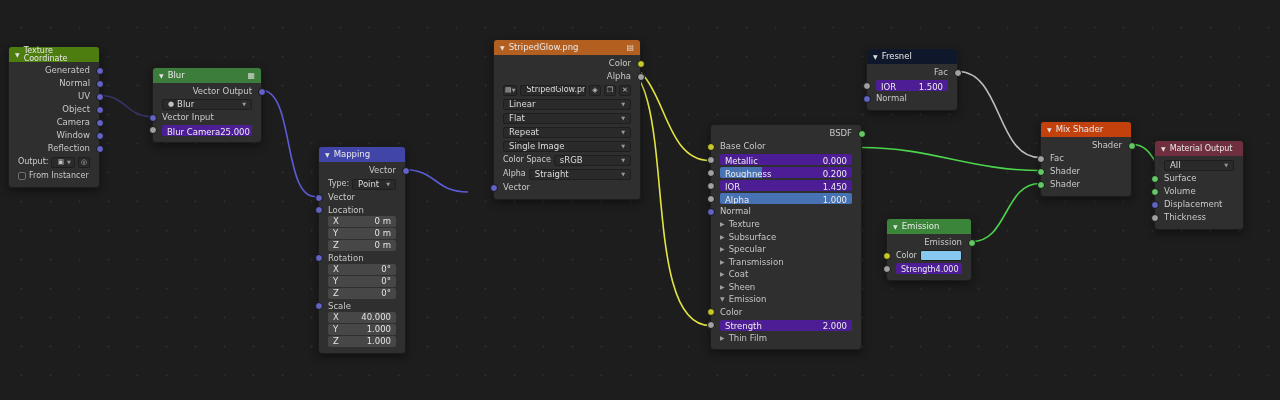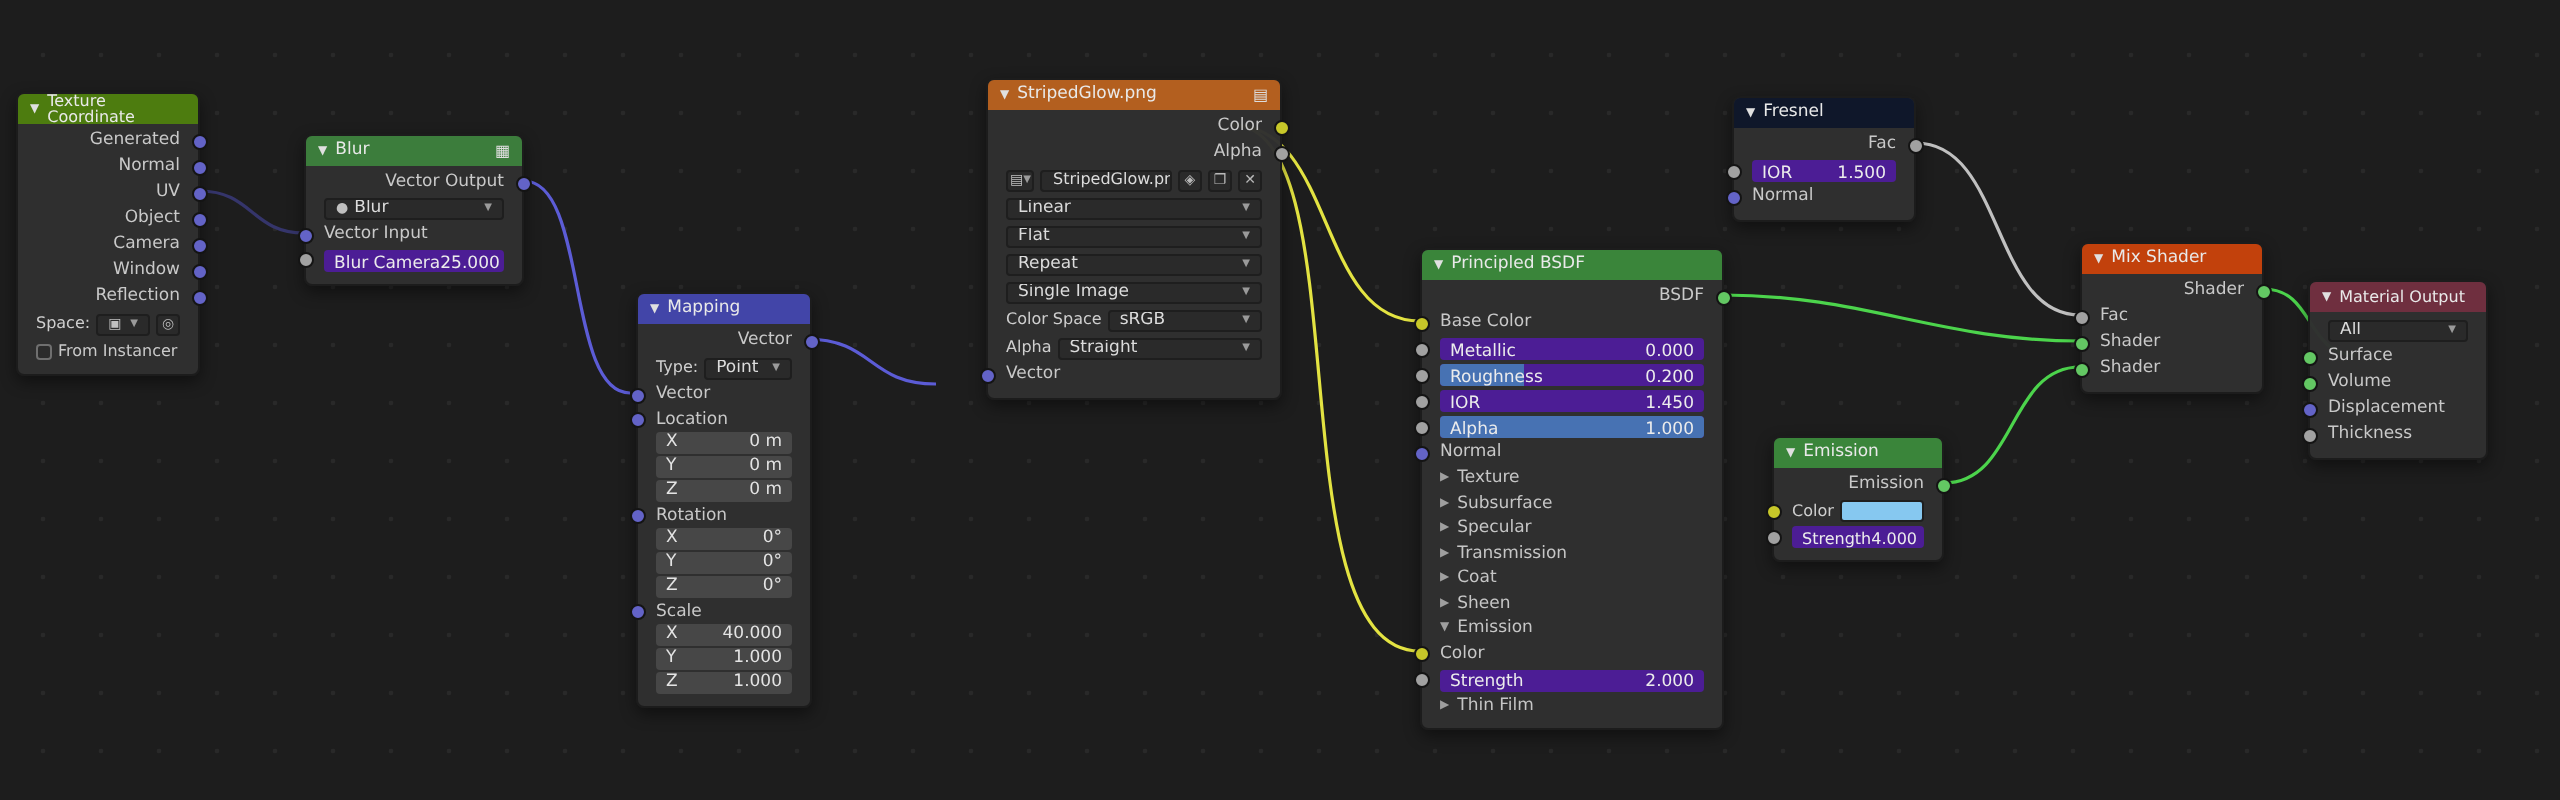--- a/index.html
+++ b/index.html
@@ -83,21 +83,21 @@
         </div>
       <div class="row out">
           <span>Window</span>
           <span class="sock r s-vec"></span>
         </div>
       <div class="row out">
           <span>Reflection</span>
           <span class="sock r s-vec"></span>
         </div>
       <div class="row row14">
-        <span class="lab small">Space:</span>
+        <span class="lab small">Output:</span>
         <div class="dd">
             <span class="ic">▣</span>
             <span class="ddchev">▼</span>
           </div>
         <span class="btnicon">◎</span>
       </div>
       <div class="row">
         <span class="cb"></span>
         <span class="small">From Instancer</span>
       </div>
@@ -280,24 +280,20 @@
           </div>
       </div>
       <div class="row">
           <span>Vector</span>
           <span class="sock l s-vec"></span>
         </div>
     </div>
   </div>
 
   <div class="node" style="left:710px;top:124px;width:152px">
-    <div class="hdr" style="background:#3a853a">
-      <span class="chev">▼</span>
-      <span>Principled BSDF</span>
-    </div>
     <div class="body">
       <div class="row out">
           <span>BSDF</span>
           <span class="sock r s-shd"></span>
         </div>
       <div class="row">
           <span>Base Color</span>
           <span class="sock l s-col"></span>
         </div>
       <div class="row">

